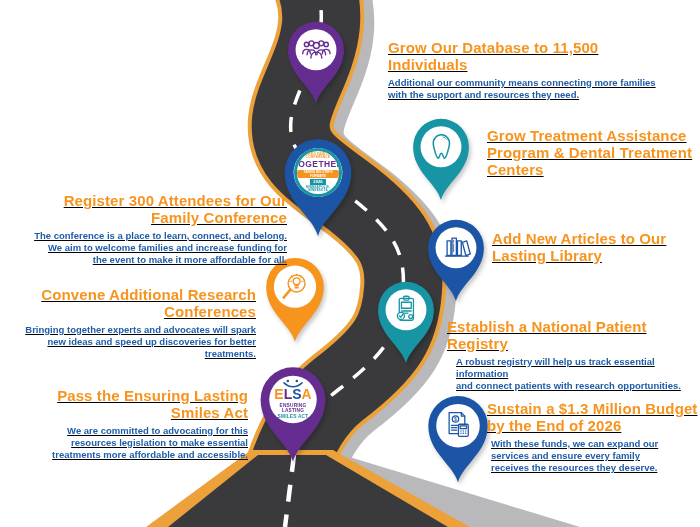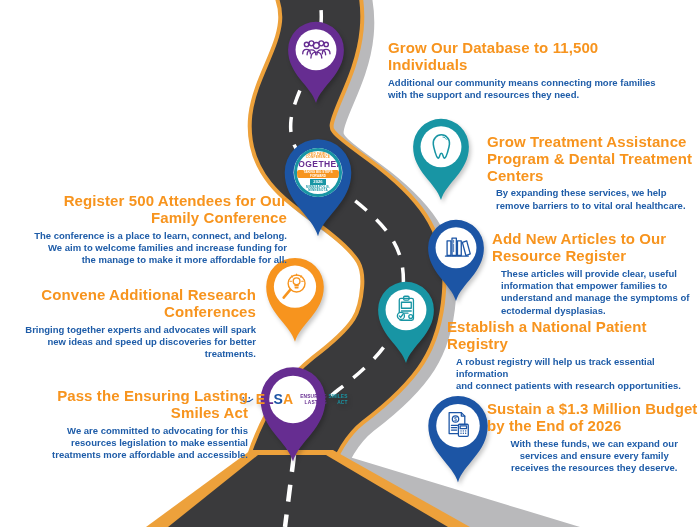--- a/index.html
+++ b/index.html
@@ -12,60 +12,60 @@
     --roadedge:#EDA13B;
     --shadow:#B9B9BB;
   }
   html,body{margin:0;padding:0;background:#fff;}
   #stage{
     position:relative;width:700px;height:527px;overflow:hidden;background:#fff;
     font-family:"Liberation Sans",sans-serif;
   }
   #road{position:absolute;left:0;top:0;}
   
-  .goal{position:absolute;}
+  .goal{position:absolute;text-decoration:underline;}
   .goal .title{
     margin:0;font:700 15px/1.12 "Liberation Sans",sans-serif;
     color:var(--orange);white-space:pre-line;letter-spacing:.1px;
   }
   .goal .body{
     margin:3px 0 0;font:700 9.5px/1.3 "Liberation Sans",sans-serif;
     color:var(--blue);white-space:pre-line;
   }
   .g1{left:388px;top:40px}
-  .g2{left:487px;top:134px}
+  .g2{left:487px;top:128px}
   .g3{right:413px;top:193px;text-align:right}
   .g4{left:492px;top:231px}
   .g5{right:444px;top:287px;text-align:right}
   .g6{left:447px;top:319px}
   .g7{right:452px;top:388px;text-align:right}
   .g8{left:487px;top:401px}
   .g2 .body,.g4 .body,.g6 .body{margin-left:9px}
-  .g8 .body{text-align:center;margin-left:4px}
+  .g8 .body{text-align:left;margin-left:4px}
   
   .pin{position:absolute;filter:drop-shadow(2px 3px 2px rgba(0,0,0,.22));}
   .pin .shape{display:block;width:100%;height:auto;}
   .pin-face{
     position:absolute;left:17%;top:11%;width:66%;height:48.5%;
     display:flex;align-items:center;justify-content:center;
   }
   .pin-face .icon{width:80%;height:80%;}
   
   .badge{
     width:99%;height:99%;border-radius:50%;background:#fff;border:3px solid var(--teal);
     box-sizing:border-box;display:flex;flex-direction:column;align-items:center;
     justify-content:center;gap:1px;overflow:hidden;text-align:center;
   }
   .badge-top{font:700 3.2px/1 "Liberation Sans",sans-serif;color:var(--orange);letter-spacing:.2px}
   .badge-title{font:800 8.5px/1 "Liberation Sans",sans-serif;color:var(--purple);letter-spacing:.4px}
   .badge-ribbon{font:700 3.1px/1.4 "Liberation Sans",sans-serif;color:#fff;background:var(--orange);padding:0 3px;border-radius:2px}
   .badge-year{font:700 4.2px/1.4 "Liberation Sans",sans-serif;color:#fff;background:var(--teal);padding:0 3px}
   .badge-bottom{font:700 3px/1 "Liberation Sans",sans-serif;color:var(--teal);letter-spacing:.2px}
   
-  .elsa{display:flex;flex-direction:row;align-items:center;line-height:1;text-align:right}
+  .elsa{display:flex;flex-direction:column;align-items:center;line-height:1;text-align:center}
   .elsa-word{font:800 14px/0.95 "Liberation Sans",sans-serif;letter-spacing:0}
   .elsa-word .c0,.elsa-word .c3{color:var(--orange)}
   .elsa-word .c1{color:var(--purple)}
   .elsa-word .c2{color:var(--pinblue)}
   .elsa-l1{font:800 4.8px/1.2 "Liberation Sans",sans-serif;color:var(--purple);margin-top:1px;letter-spacing:.2px}
   .elsa-l2{font:800 4.8px/1.2 "Liberation Sans",sans-serif;color:var(--teal);letter-spacing:.2px}
 </style>
 </head>
 <body>
 
@@ -237,39 +237,33 @@
     <h2 class="title">Grow Our Database to 11,500
 Individuals</h2>
     <p class="body">Additional our community means connecting more families
 with the support and resources they need.</p>
   </div>
 
   <div class="goal g2">
     <h2 class="title">Grow Treatment Assistance
 Program &amp; Dental Treatment
 Centers</h2>
-    <p class="body">By expanding these services, we help
-remove barriers to to vital oral healthcare.</p>
   </div>
 
   <div class="goal g3">
-    <h2 class="title">Register 500 Attendees for Our
+    <h2 class="title">Register 300 Attendees for Our
 Family Conference</h2>
     <p class="body">The conference is a place to learn, connect, and belong.
 We aim to welcome families and increase funding for
-the manage to make it more affordable for all.</p>
+the event to make it more affordable for all.</p>
   </div>
 
   <div class="goal g4">
     <h2 class="title">Add New Articles to Our
-Resource Register</h2>
-    <p class="body">These articles will provide clear, useful
-information that empower families to
-understand and manage the symptoms of
-ectodermal dysplasias.</p>
+Lasting Library</h2>
   </div>
 
   <div class="goal g5">
     <h2 class="title">Convene Additional Research
 Conferences</h2>
     <p class="body">Bringing together experts and advocates will spark
 new ideas and speed up discoveries for better
 treatments.</p>
   </div>
 

